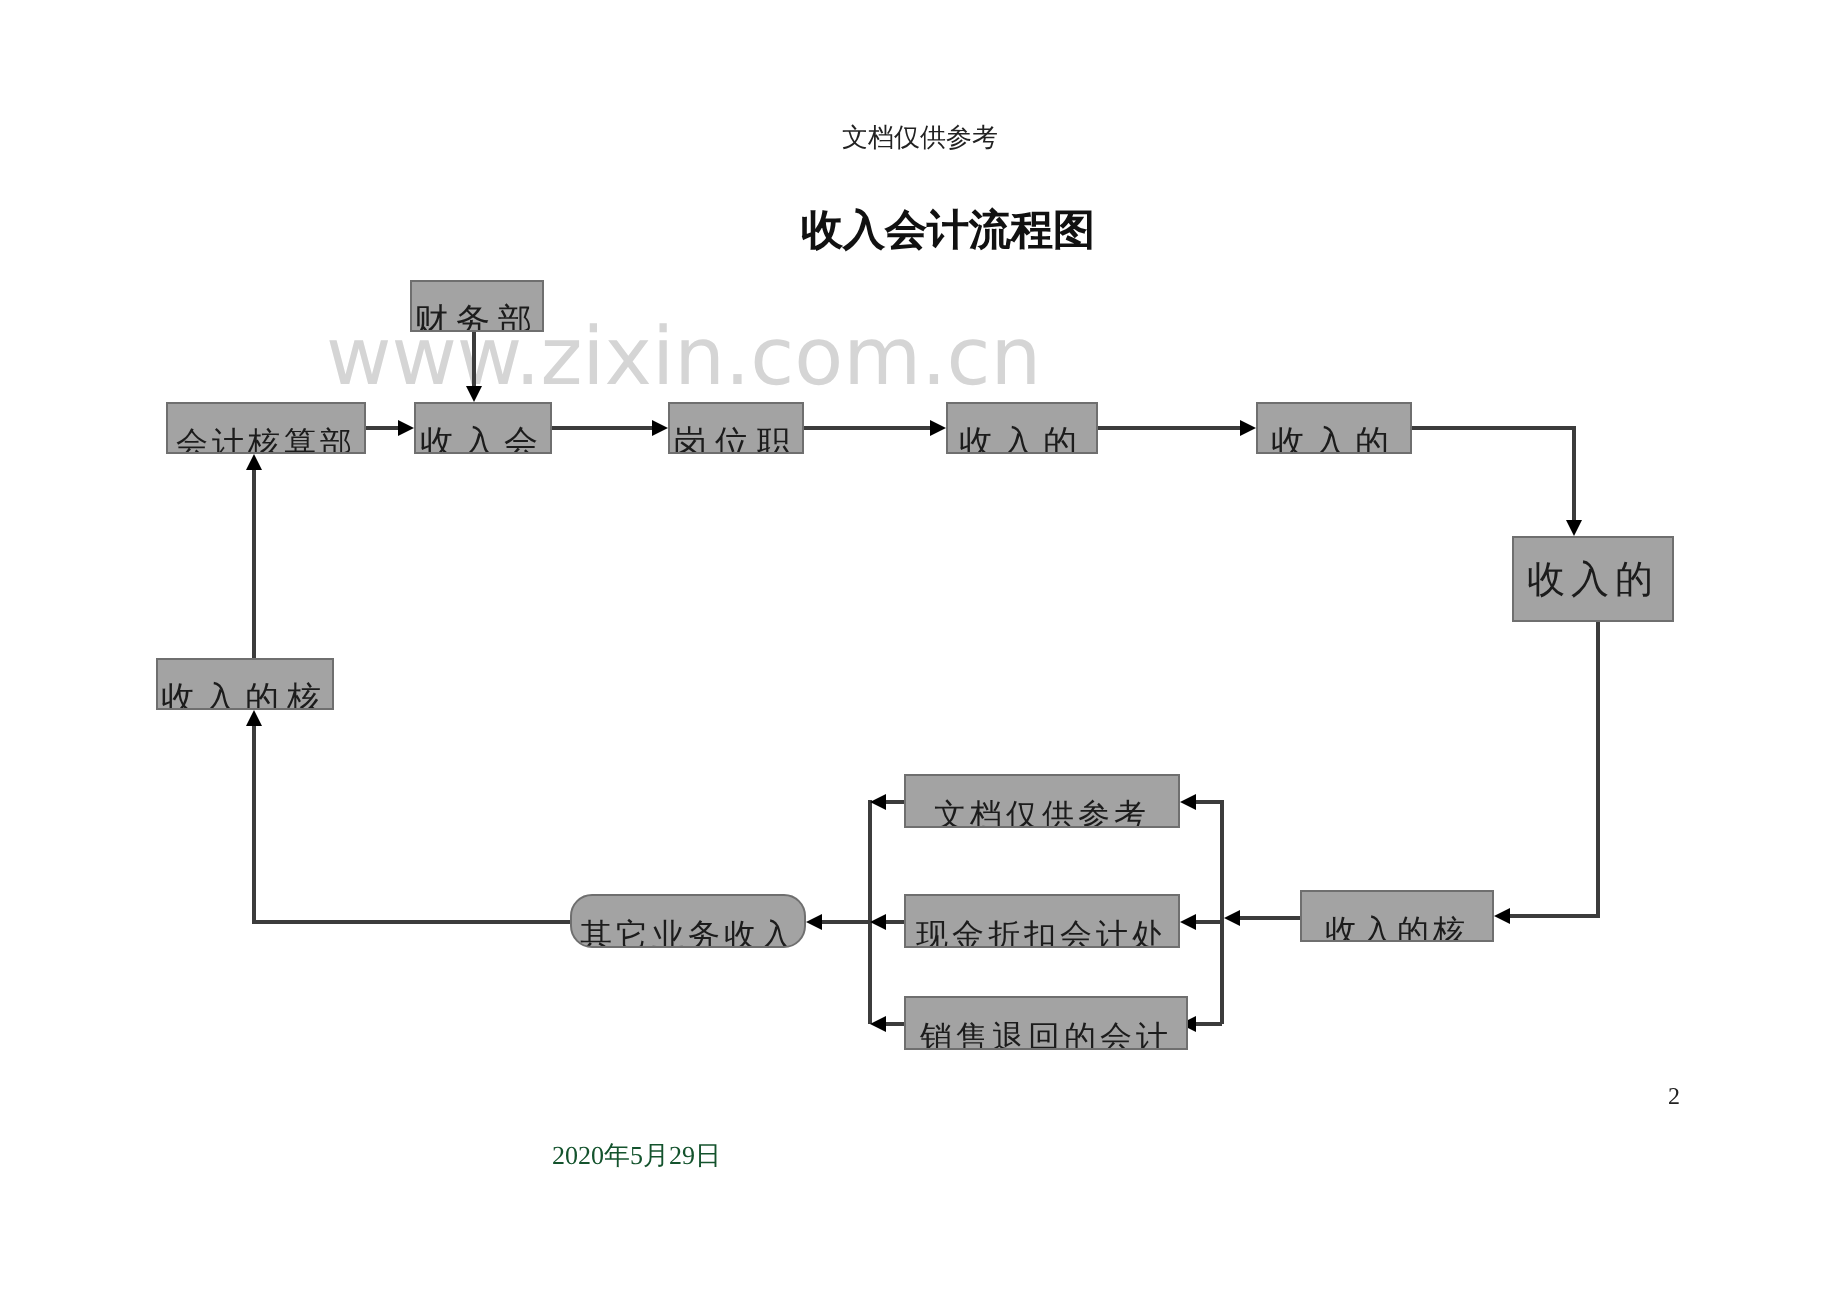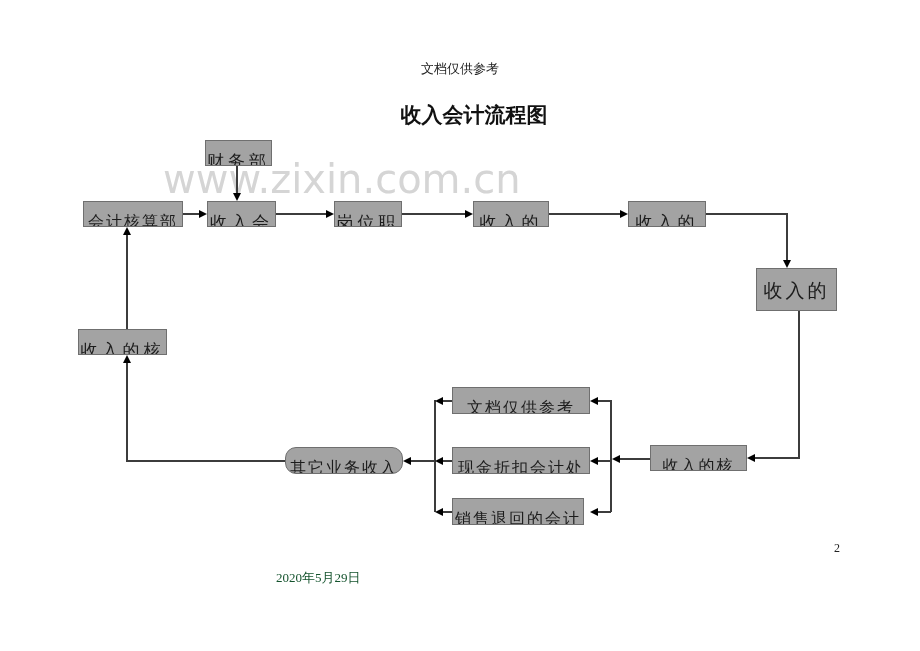--- a/index.html
+++ b/index.html
@@ -79,21 +79,21 @@
     </div>
 
   <div class="node clip sm" style="left:452px;top:387px;width:138px;height:27px;">
     <span class="txt">文档仅供参考</span>
     </div>
 
   <div class="node clip sm" style="left:452px;top:447px;width:138px;height:27px;">
     <span class="txt">现金折扣会计处</span>
     </div>
 
-  <div class="node clip sm" style="left:452px;top:498px;width:132px;height:27px;">
+  <div class="node clip sm" style="left:452px;top:498px;width:142px;height:27px;">
     <span class="txt">销售退回的会计</span>
     </div>
 
   <div class="node clip sm" style="left:285px;top:447px;width:118px;height:27px;border-radius:11px;">
     <span class="txt">其它业务收入</span>
     </div>
 
   <div class="node clip sm" style="left:650px;top:445px;width:97px;height:26px;">
     <span class="txt">收入的核</span>
     </div>

